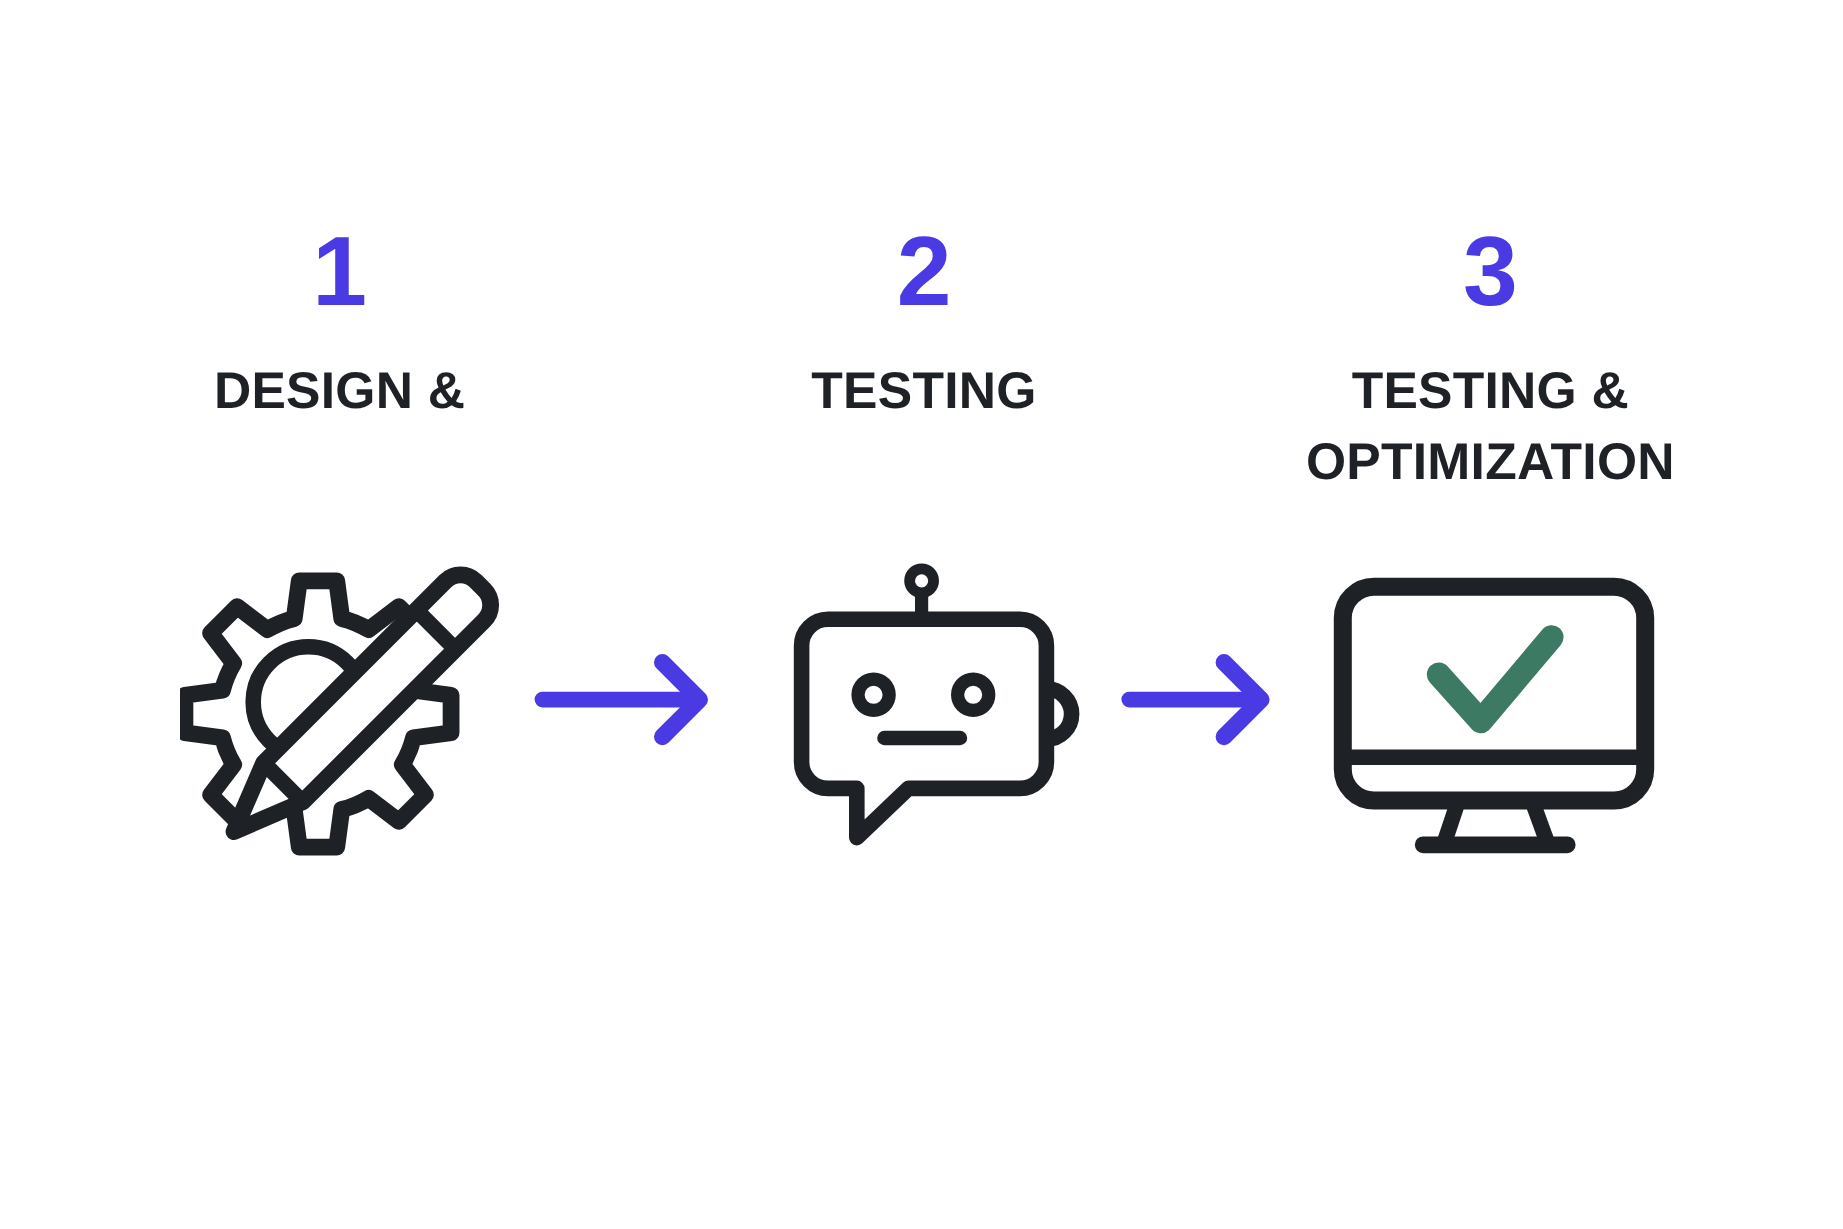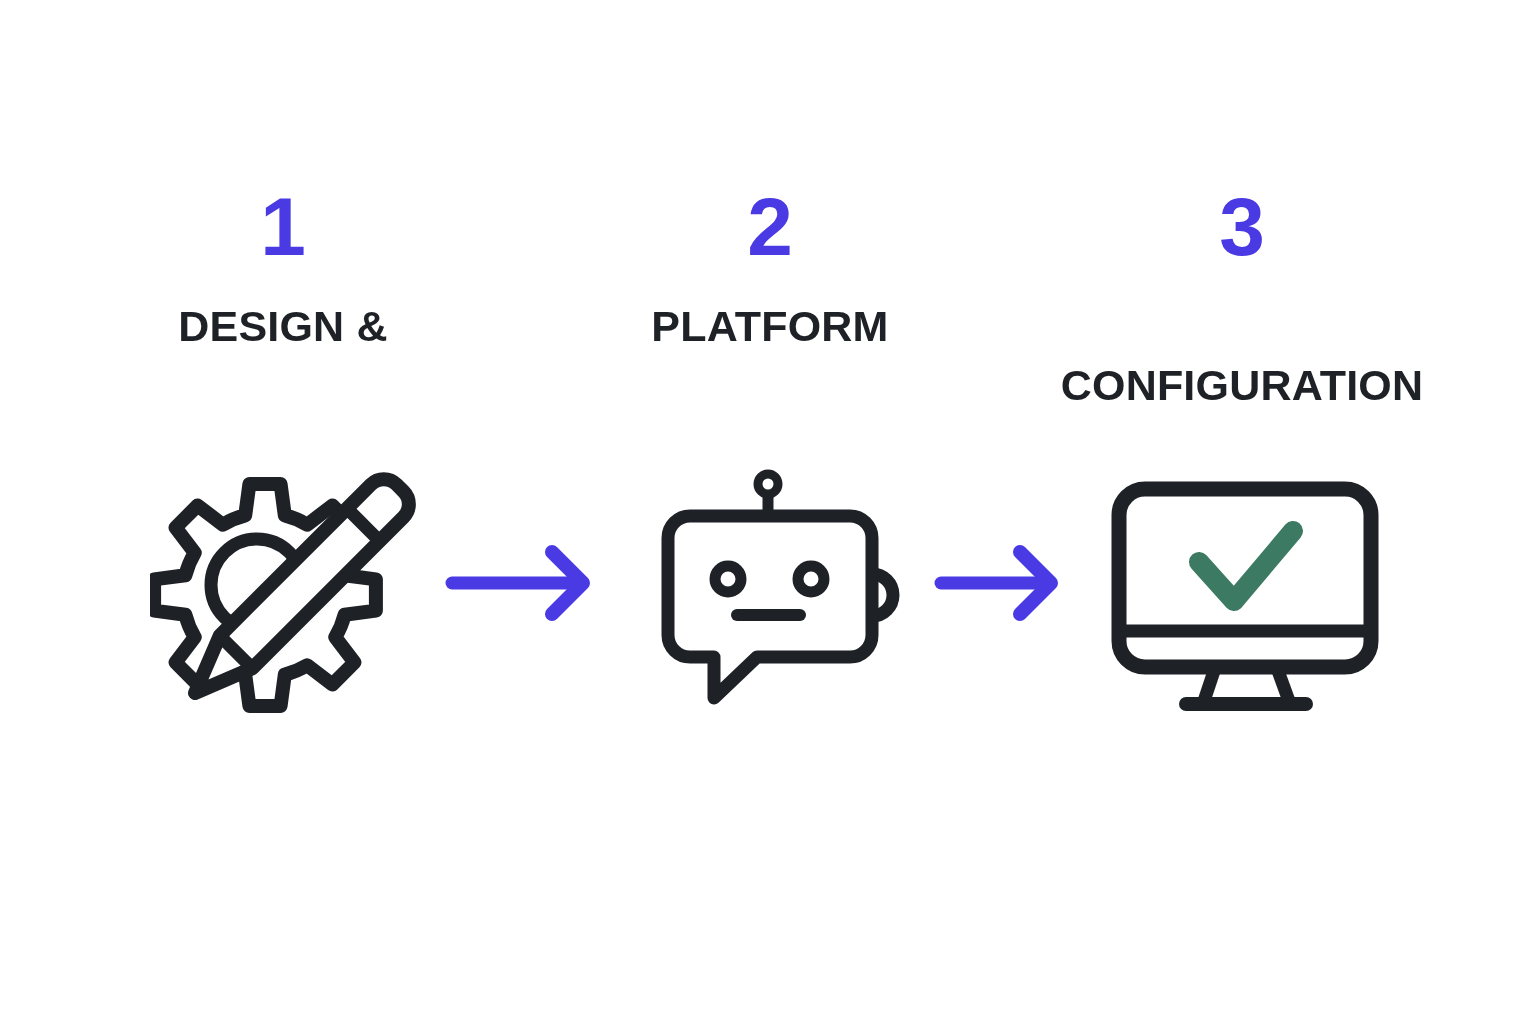--- a/index.html
+++ b/index.html
@@ -52,26 +52,26 @@
 
 <div class="canvas">
 
   <section class="step" style="left:23px">
     <div class="num">1</div>
     <div class="title"><span>DESIGN &amp;</span><br></div>
   </section>
 
   <section class="step" style="left:510px">
     <div class="num">2</div>
-    <div class="title"><span>PLATFORM</span><br></div>
+    <div class="title"><span>TESTING</span><br></div>
   </section>
 
   <section class="step" style="left:982px">
     <div class="num">3</div>
-    <div class="title"><br><span>CONFIGURATION</span></div>
+    <div class="title"><span>TESTING &amp;</span><br><span>OPTIMIZATION</span></div>
   </section>
 
   <svg class="icon" style="left:150px;top:448px" width="300" height="292" viewBox="150 448 300 292">
     <g transform="translate(265,595)">
       <path d="M -19.8 -79.6 L -15.6 -110.9 L 15.6 -110.9 L 19.8 -79.6
            A 82 82 0 0 1 42.2 -70.3 L 67.4 -89.5 L 89.5 -67.4 L 70.3 -42.2
            A 82 82 0 0 1 79.6 -19.8 L 110.9 -15.6 L 110.9 15.6 L 79.6 19.8
            A 82 82 0 0 1 70.3 42.2 L 89.5 67.4 L 67.4 89.5 L 42.2 70.3
            A 82 82 0 0 1 19.8 79.6 L 15.6 110.9 L -15.6 110.9 L -19.8 79.6
            A 82 82 0 0 1 -42.2 70.3 L -67.4 89.5 L -89.5 67.4 L -70.3 42.2

